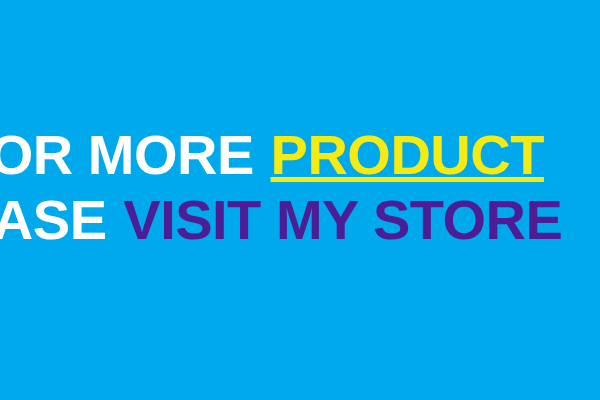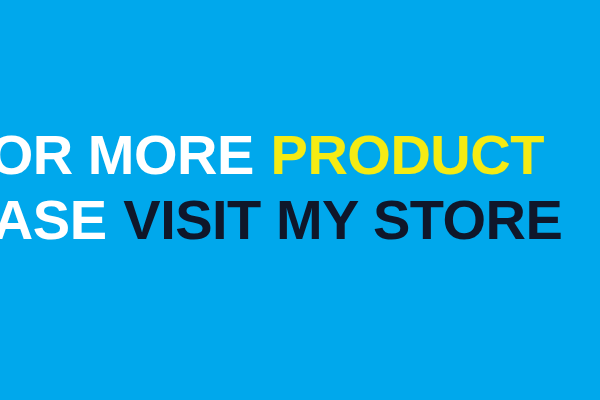--- a/index.html
+++ b/index.html
@@ -48,22 +48,22 @@
 
   .seg {
     display: inline;
   }
 
   .seg + .seg {
     margin-left: 0.30em;
   }
 
   .seg-white   { color: #ffffff; }
-  .seg-yellow  { color: #f5eb13; }
-  .seg-magenta { color: #0f172a; }
+  .seg-yellow  { color: #f5eb13; text-decoration: underline; }
+  .seg-magenta { color: #4c1d95; }
 </style>
 </head>
 <body>
 
 <div id="banner">
 
   <div id="headline">
 
     <div class="line line-1">
       <span class="seg seg-white">FOR MORE</span><span class="seg seg-yellow">PRODUCT</span>

